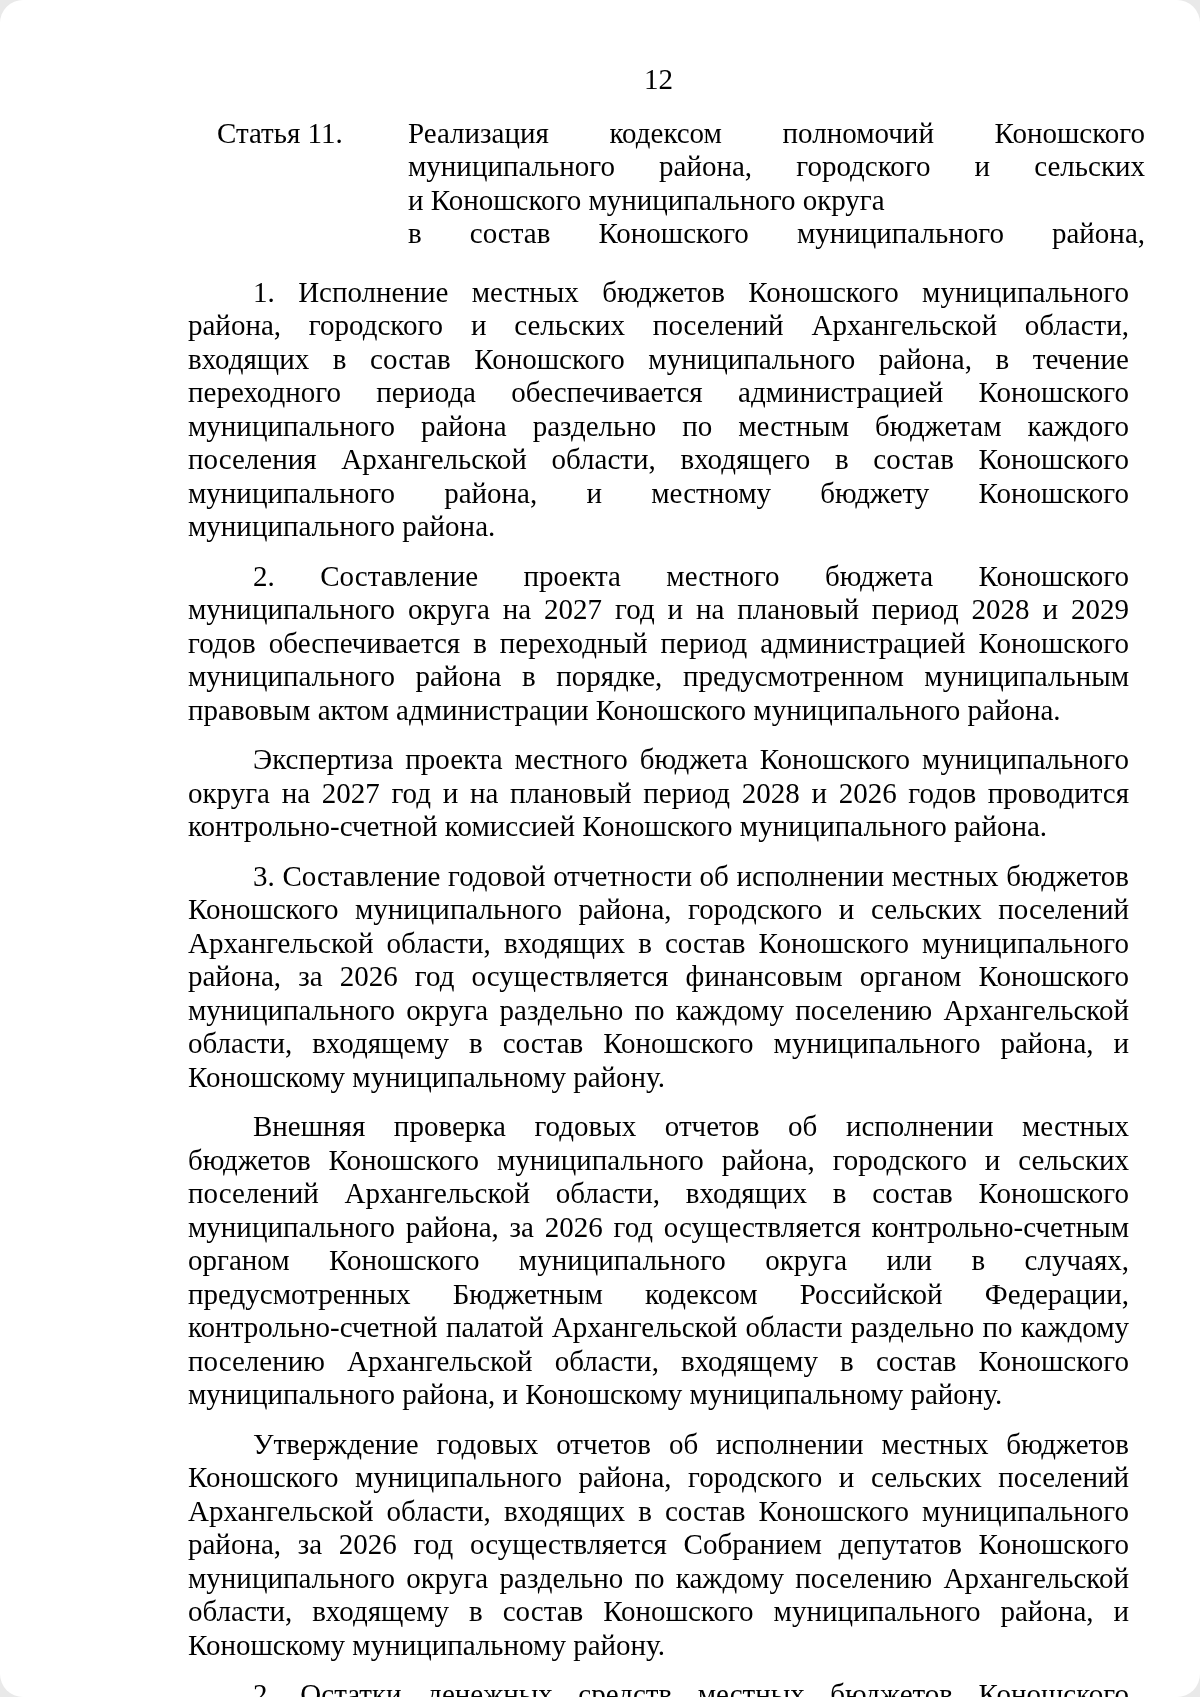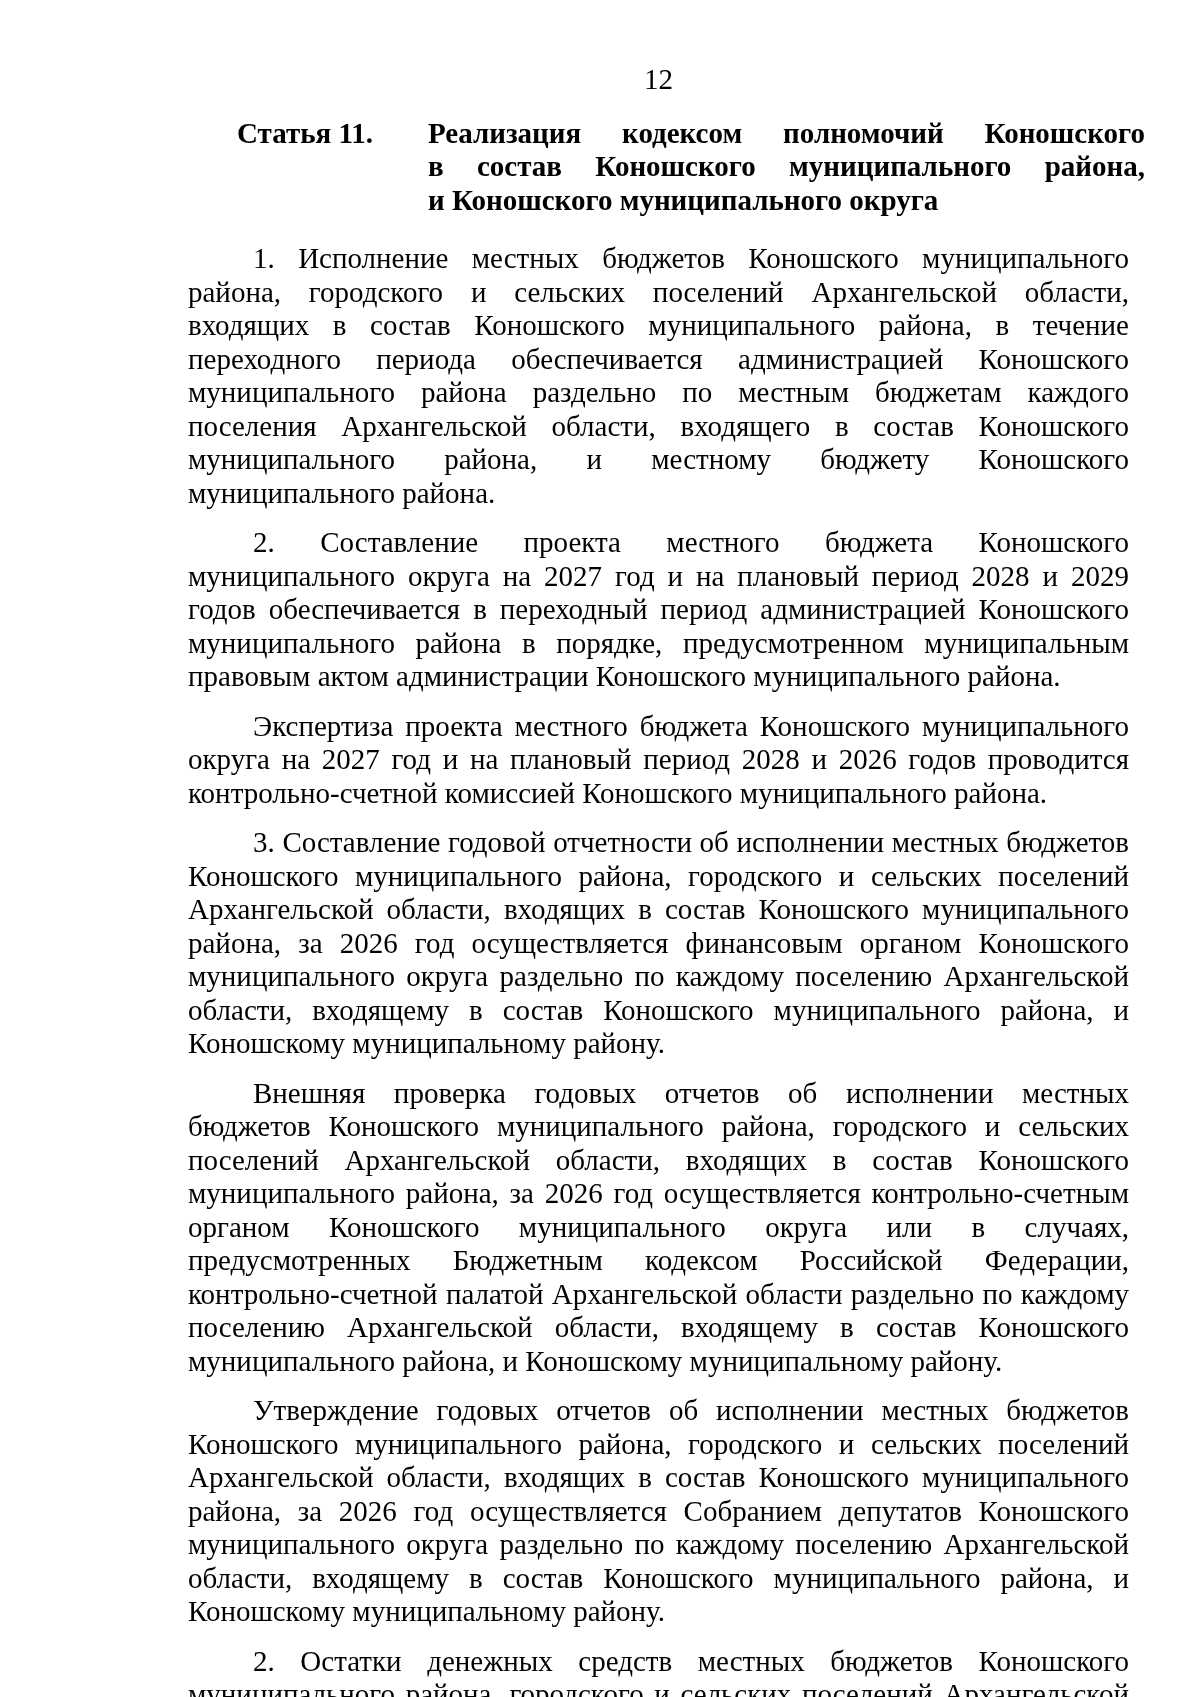--- a/index.html
+++ b/index.html
@@ -13,30 +13,31 @@
     height: 1697px;
     margin: 0 auto;
     background: #ffffff;
     color: #000000;
     font-family: "Liberation Serif", "DejaVu Serif", serif;
     font-size: 29px;
     line-height: 33.5px;
     box-sizing: border-box;
     padding: 63px 55px 0 172px;
     overflow: hidden;
+    border-radius: 23px;
   }
   .page-number {
     text-align: center;
     margin: 0 0 20px 0;
   }
   .article-heading {
     display: flex;
-    margin-left: 65px;
+    margin-left: 45px;
     margin-bottom: 25px;
-    font-weight: bold;
+    font-weight: normal;
   }
   .article-label {
     flex: 0 0 191px;
     width: 191px;
   }
   .article-title {
     flex: 1 1 auto;
     min-width: 0;
   }
   .title-line {
@@ -62,22 +63,23 @@
 <body>
 
 <div class="page">
 
   <div class="page-number">12</div>
 
   <div class="article-heading">
     <div class="article-label">Статья 11.</div>
     <div class="article-title">
       <div class="title-line">Реализация кодексом полномочий Коношского</div>
+      <div class="title-line">муниципального района, городского и сельских</div>
+      <div class="title-line last">и Коношского муниципального округа</div>
       <div class="title-line">в состав Коношского муниципального района,</div>
-      <div class="title-line last">и Коношского муниципального округа</div>
     </div>
   </div>
 
   <div class="article-body">
     <p>1. Исполнение местных бюджетов Коношского муниципального района, городского и сельских поселений Архангельской области, входящих в состав Коношского муниципального района, в течение переходного периода обеспечивается администрацией Коношского муниципального района раздельно по местным бюджетам каждого поселения Архангельской области, входящего в состав Коношского муниципального района, и местному бюджету Коношского муниципального района.</p>
     <p>2. Составление проекта местного бюджета Коношского муниципального округа на 2027 год и на плановый период 2028 и 2029 годов обеспечивается в переходный период администрацией Коношского муниципального района в порядке, предусмотренном муниципальным правовым актом администрации Коношского муниципального района.</p>
     <p>Экспертиза проекта местного бюджета Коношского муниципального округа на 2027 год и на плановый период 2028 и 2026 годов проводится контрольно-счетной комиссией Коношского муниципального района.</p>
     <p>3. Составление годовой отчетности об исполнении местных бюджетов Коношского муниципального района, городского и сельских поселений Архангельской области, входящих в состав Коношского муниципального района, за 2026 год осуществляется финансовым органом Коношского муниципального округа раздельно по каждому поселению Архангельской области, входящему в состав Коношского муниципального района, и Коношскому муниципальному району.</p>
     <p>Внешняя проверка годовых отчетов об исполнении местных бюджетов Коношского муниципального района, городского и сельских поселений Архангельской области, входящих в состав Коношского муниципального района, за 2026 год осуществляется контрольно-счетным органом Коношского муниципального округа или в случаях, предусмотренных Бюджетным кодексом Российской Федерации, контрольно-счетной палатой Архангельской области раздельно по каждому поселению Архангельской области, входящему в состав Коношского муниципального района, и Коношскому муниципальному району.</p>
     <p>Утверждение годовых отчетов об исполнении местных бюджетов Коношского муниципального района, городского и сельских поселений Архангельской области, входящих в состав Коношского муниципального района, за 2026 год осуществляется Собранием депутатов Коношского муниципального округа раздельно по каждому поселению Архангельской области, входящему в состав Коношского муниципального района, и Коношскому муниципальному району.</p>

